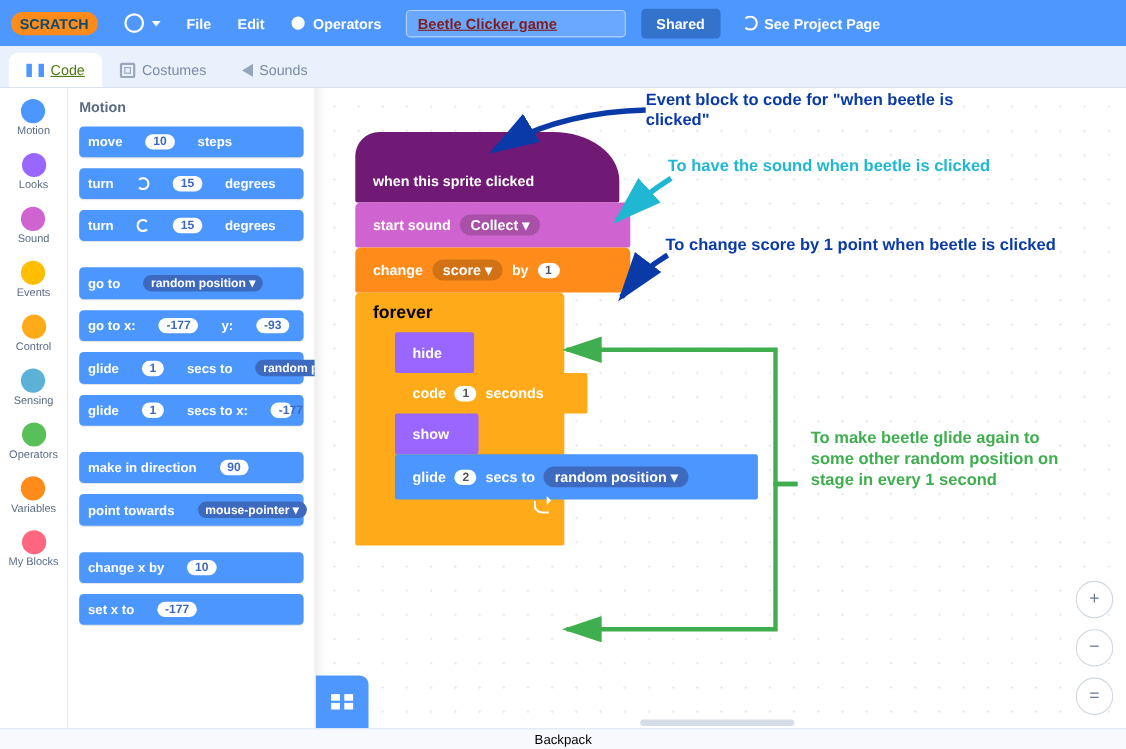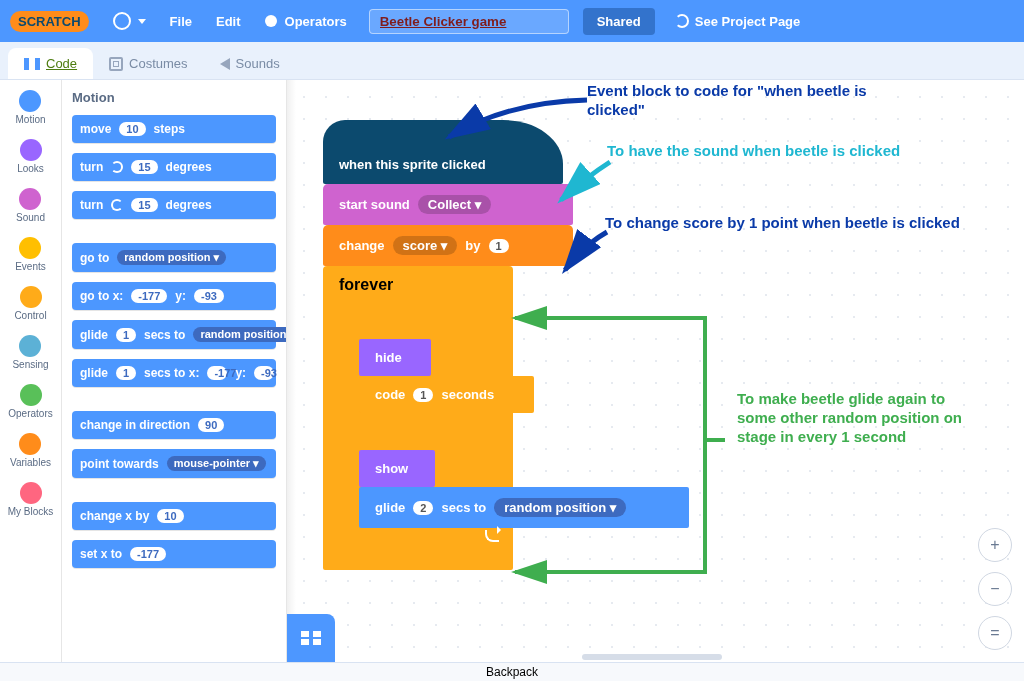--- a/index.html
+++ b/index.html
@@ -30,37 +30,37 @@
   .main { display:flex; height:calc(681px - 42px - 38px - 19px); }
   .cat-rail { width:62px; background:#fff; border-right:1px solid #e6e6e6; display:flex; flex-direction:column; align-items:center; padding-top:6px; font-size:10px; color:#5a6b84; }
   .cat { display:flex; flex-direction:column; align-items:center; margin:4px 0 10px; cursor:pointer; }
   .cat .dot { width:22px; height:22px; border-radius:50%; margin-bottom:2px; }
   .dot-motion{background:#4c97ff;} .dot-looks{background:#9966ff;} .dot-sound{background:#cf63cf;}
   .dot-events{background:#ffbf00;} .dot-control{background:#ffab19;} .dot-sensing{background:#5cb1d6;}
   .dot-operators{background:#59c059;} .dot-variables{background:#ff8c1a;} .dot-myblocks{background:#ff6680;}
 
   .palette { width:225px; background:#fff; border-right:1px solid #e6e6e6; padding:8px 10px; overflow:hidden; }
   .palette h4 { font-size:13px; color:#5a6b84; margin:2px 0 10px; font-weight:700;}
-  .sb { background:#4c97ff; color:#fff; font-size:12px; font-weight:600; border-radius:4px; padding:7px 8px; margin-bottom:10px; display:flex; align-items:center; gap:8px; white-space:nowrap; box-shadow: 0 1px 0 rgba(0,0,0,.1);}
+  .sb { background:#4c97ff; color:#fff; font-size:12px; font-weight:600; border-radius:4px; padding:7px 8px; margin-bottom:10px; display:flex; align-items:center; gap:21px; white-space:nowrap; box-shadow: 0 1px 0 rgba(0,0,0,.1);}
   .pill { background:#fff; color:#3d6abf; border-radius:999px; padding:1px 7px; font-size:11px; display:inline-block; min-width:20px; text-align:center;}
   .rpill { background:#3d6abf; color:#fff; border-radius:999px; padding:1px 7px; font-size:11px; display:inline-block;}
   .turn-cw, .turn-ccw { display:inline-block; width:12px; height:12px; border:2px solid #fff; border-left-color:transparent; border-radius:50%; }
   .turn-ccw { transform: scaleX(-1); }
 
   .workspace { flex:1; position:relative; background:#fff; overflow:hidden; }
   .dots-bg { position:absolute; inset:0; background-image: radial-gradient(#e6eaf0 1px, transparent 1px); background-size: 22px 22px; background-position: 6px 6px; }
   
   .palette-edge { position:absolute; left:0; top:0; bottom:0; width:9px; background:linear-gradient(to right, rgba(0,0,0,.06), transparent); }
 
   
   .script { position:absolute; left:36px; top:40px; width:370px; }
   .blk { color:#fff; font-size:13px; font-weight:600; padding:11px 14px 11px 16px; border-radius:5px 5px 2px 2px; position:relative; display:flex; align-items:center; gap:8px; white-space:nowrap;}
   .blk .pill { color:#555; }
   .hat { height:64px; border-top-left-radius:22px 22px; border-top-right-radius:60px 44px; display:flex; align-items:flex-end; padding-bottom:12px; width:240px;}
-  .ev-col { background:#0c4a6e; } .sound-col { background:#cf63cf; } .var-col{ background:#ff8c1a;} .ctl-col{background:#ffab19;} .looks-col{background:#9966ff;} .motion-col{background:#4c97ff;}
+  .ev-col { background:#701a75; } .sound-col { background:#cf63cf; } .var-col{ background:#ff8c1a;} .ctl-col{background:#ffab19;} .looks-col{background:#9966ff;} .motion-col{background:#4c97ff;}
   .dd { background:rgba(0,0,0,.18); border-radius:999px; padding:2px 10px; display:inline-flex; align-items:center; gap:6px;}
   .wrapC { padding: 10px 0 20px 0; border-radius:4px 4px 2px 2px; }
   .wrapC .toplabel { padding: 0 16px 8px; font-weight:600;}
   .wrapC .mouth { margin-left:18px; border-left:18px solid #ffab19; padding:0; }
   .wrapC .mouth .looks-col, .wrapC .mouth .ctl-col, .wrapC .mouth .motion-col { border-radius:2px; }
   .wrapC .mouth .blk { margin:0; }
   .wrapC .bottombar { height:22px; }
   .loopback { display:inline-block; width:14px;height:12px;border:2px solid #fff;border-top:none;border-right:none;border-radius:0 0 0 8px; margin-left:6px; position:relative;}
   .loopback:after{content:"";position:absolute;right:-6px;top:-4px;border:4px solid transparent;border-left-color:#fff;}
 
@@ -84,21 +84,21 @@
       linear-gradient(#fff,#fff) right bottom/8px 6px no-repeat; }
 
   .hscroll { position:absolute; bottom:2px; left:40%; width:140px; height:6px; background:#d6dde8; border-radius:3px;}
 
   
   .backpack { height:19px; background:#f7f9fc; border-top:1px solid #d9e3f2; font-size:12px; color:#000000; text-align:center; line-height:19px; }
 
   
   .w-240{width:240px;} .w-250{width:250px;}
   .mouth .blk { width:auto; }
-  .mouth .looks-col.blk { width:72px;margin-top:37px;}
+  .mouth .looks-col.blk { width:72px;}
   .mouth .ctl-col.blk { width:175px;}
   .mouth .motion-col.blk { width:330px;}
   .mouth .looks-col.show { width:76px;}
 </style>
 </head>
 <body>
 
 <div class="menubar">
   <span class="logo-badge">SCRATCH</span>
   <span class="menu-item">
@@ -217,21 +217,21 @@
         <span>glide</span>
         <span class="pill">1</span>
         <span>secs to x:</span>
         <span class="pill">-177</span>
         <span>y:</span>
         <span class="pill">-93</span>
       </div>
 
     <div style="height:14px"></div>
     <div class="sb">
-        <span>change in direction</span>
+        <span>make in direction</span>
         <span class="pill">90</span>
       </div>
     <div class="sb">
         <span>point towards</span>
         <span class="rpill">mouse-pointer ▾</span>
       </div>
 
     <div style="height:14px"></div>
     <div class="sb">
         <span>change x by</span>

